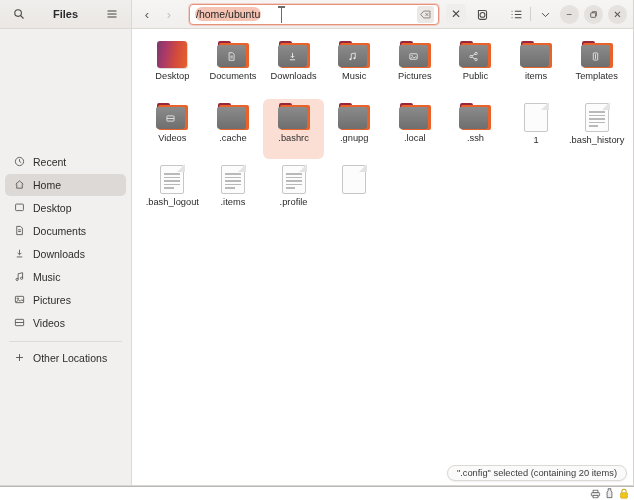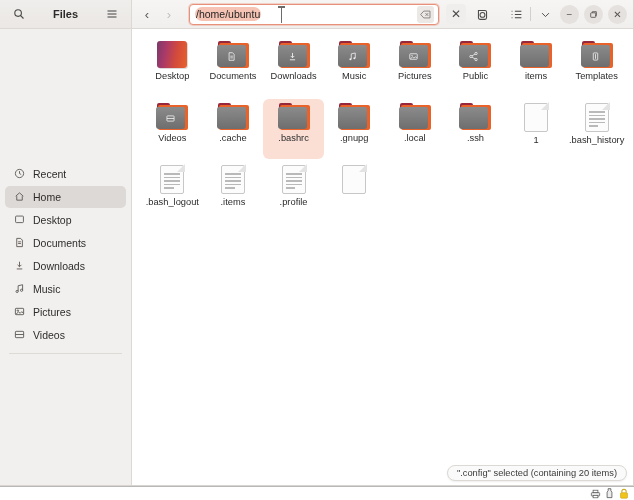--- a/index.html
+++ b/index.html
@@ -356,20 +356,29 @@
               <span class="side-ico">
                 <svg width="11" height="11" viewBox="0 0 16 16" fill="none" stroke="#5a5653" stroke-width="1.3">
                   <rect x="2" y="3.4" width="12" height="9.2" rx="1"></rect>
                   <line x1="2" y1="8" x2="14" y2="8"></line>
                 </svg>
               </span>
               <span>Videos</span>
             </div>
           </div>
         <div class="side-sep"></div>
+        <div class="side-item">
+          <span class="side-ico">
+            <svg width="11" height="11" viewBox="0 0 16 16" stroke="#5a5653" stroke-width="1.4">
+              <line x1="8" y1="3" x2="8" y2="13"></line>
+                <line x1="3" y1="8" x2="13" y2="8"></line>
+            </svg>
+          </span>
+          <span>Other Locations</span>
+        </div>
       </div>
 
       <div class="files-area">
         <div class="grid" id="file-grid">
             <div class="cell">
               <span class="desk-thumb"></span>
               <span class="cell-label">Desktop</span>
             </div>
             <div class="cell">
               <span class="folder">

